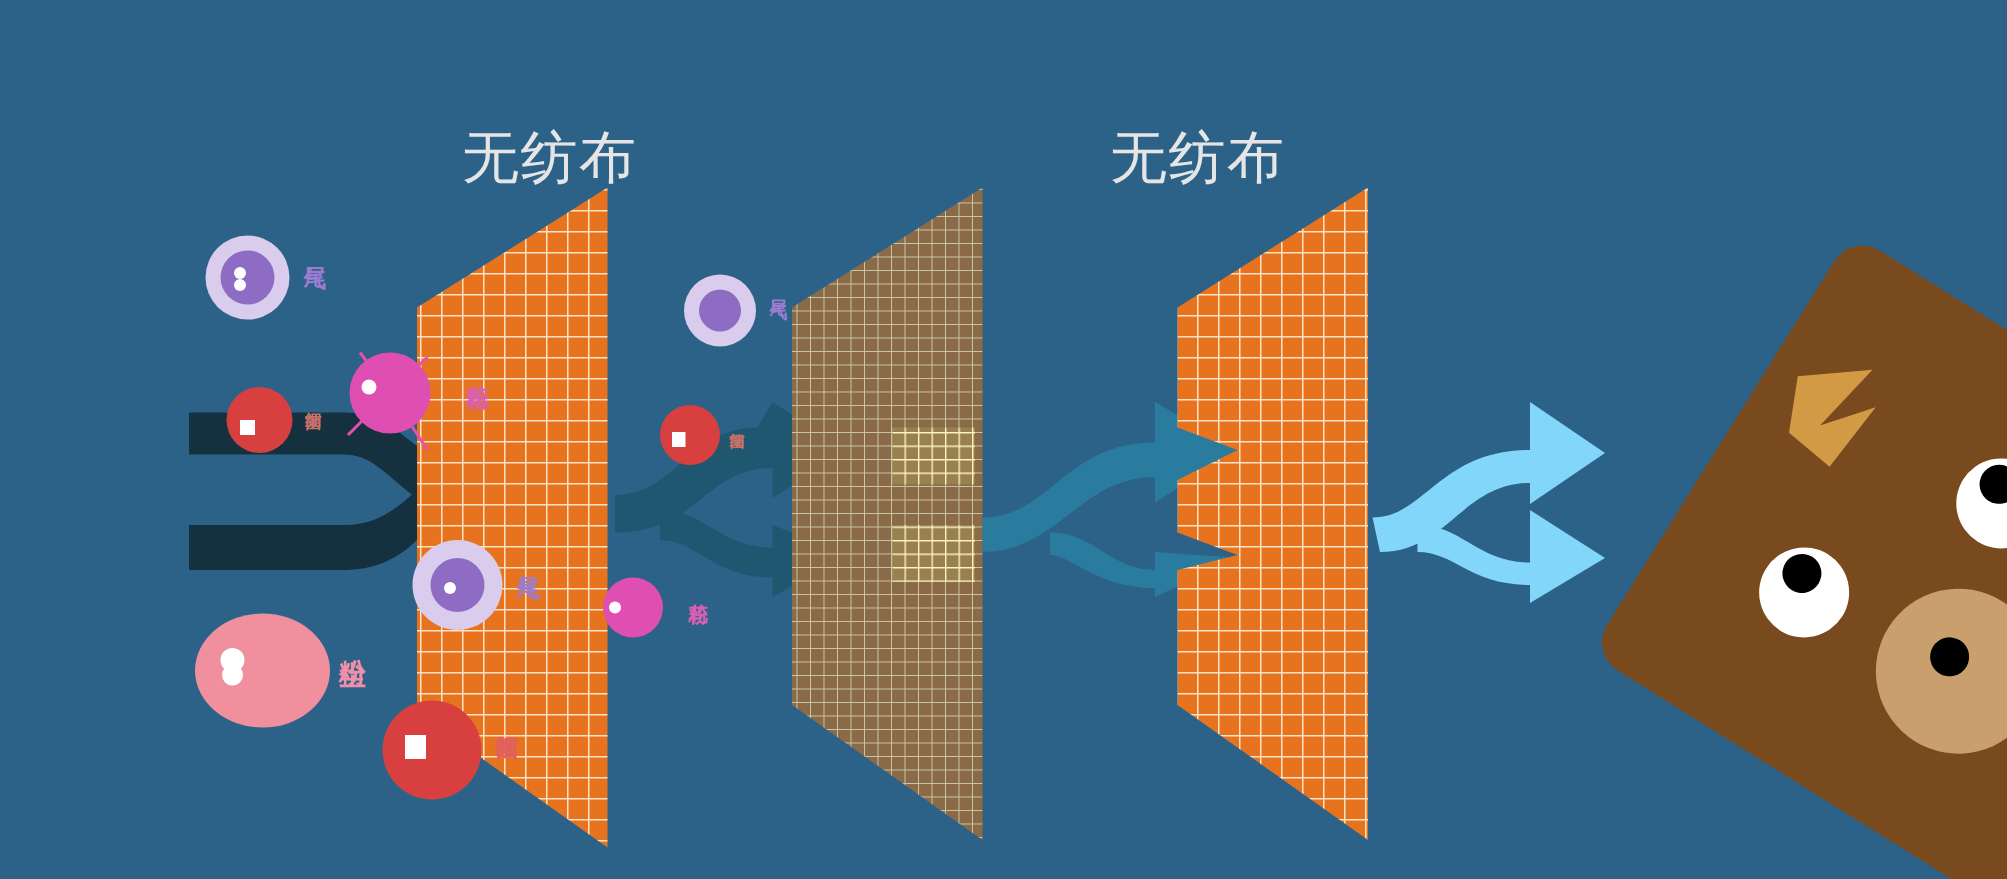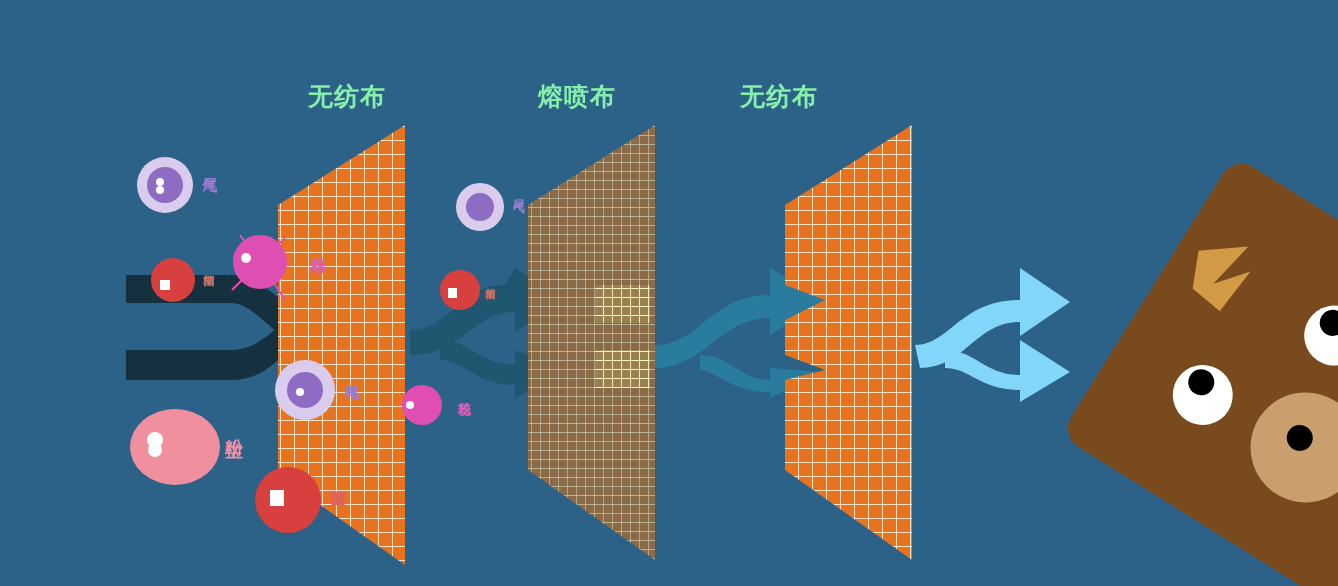--- a/index.html
+++ b/index.html
@@ -5,22 +5,22 @@
     html, body { margin: 0; padding: 0; }
     body {
       width: 1338px; height: 586px; overflow: hidden;
       background: #2c6288;
       font-family: "DejaVu Sans", sans-serif;
       position: relative;
     }
     .stage { position: absolute; left: 0; top: 0; width: 1338px; height: 586px; }
     .layer-title {
       position: absolute; top: 80px;
-      font-size: 25px; font-weight: bold;
-      color: #86efac; letter-spacing: 1px;
+      font-size: 38px; font-weight: normal;
+      color: #e5e5e5; letter-spacing: 1px;
     }
     .vlabel {
       position: absolute;
       font-size: 15px; font-weight: bold;
       writing-mode: vertical-rl;
       letter-spacing: 1px;
     }
     svg { position: absolute; left: 0; top: 0; }
   </style>
 </head>
@@ -131,21 +131,20 @@
       <circle cx="1310" cy="300" r="30" fill="#fff"></circle>
       <circle cx="1302" cy="290" r="13" fill="#000"></circle>
       <circle cx="1230" cy="420" r="30" fill="#fff"></circle>
       <circle cx="1222" cy="410" r="13" fill="#000"></circle>
       <circle cx="1345" cy="410" r="55" fill="#c9a06d"></circle>
       <circle cx="1335" cy="405" r="13" fill="#000"></circle>
     </g>
   </svg>
 
   <div class="layer-title" style="left:308px;">无纺布</div>
-  <div class="layer-title" style="left:538px;">熔喷布</div>
   <div class="layer-title" style="left:740px;">无纺布</div>
 
   <div class="vlabel" style="left:200px;top:165px;color:#9a7cd0;">尾气</div>
   <div class="vlabel" style="left:200px;top:265px;color:#c8706a;font-size:11px;">细菌</div>
   <div class="vlabel" style="left:308px;top:245px;color:#d860b4;">花粉</div>
   <div class="vlabel" style="left:342px;top:372px;color:#9a7cd0;">尾气</div>
   <div class="vlabel" style="left:222px;top:425px;color:#f08fa8;font-size:18px;">粉尘</div>
   <div class="vlabel" style="left:328px;top:478px;color:#e06060;">细菌</div>
   <div class="vlabel" style="left:510px;top:190px;color:#9a7cd0;font-size:12px;">尾气</div>
   <div class="vlabel" style="left:483px;top:280px;color:#c8706a;font-size:10px;">细菌</div>

